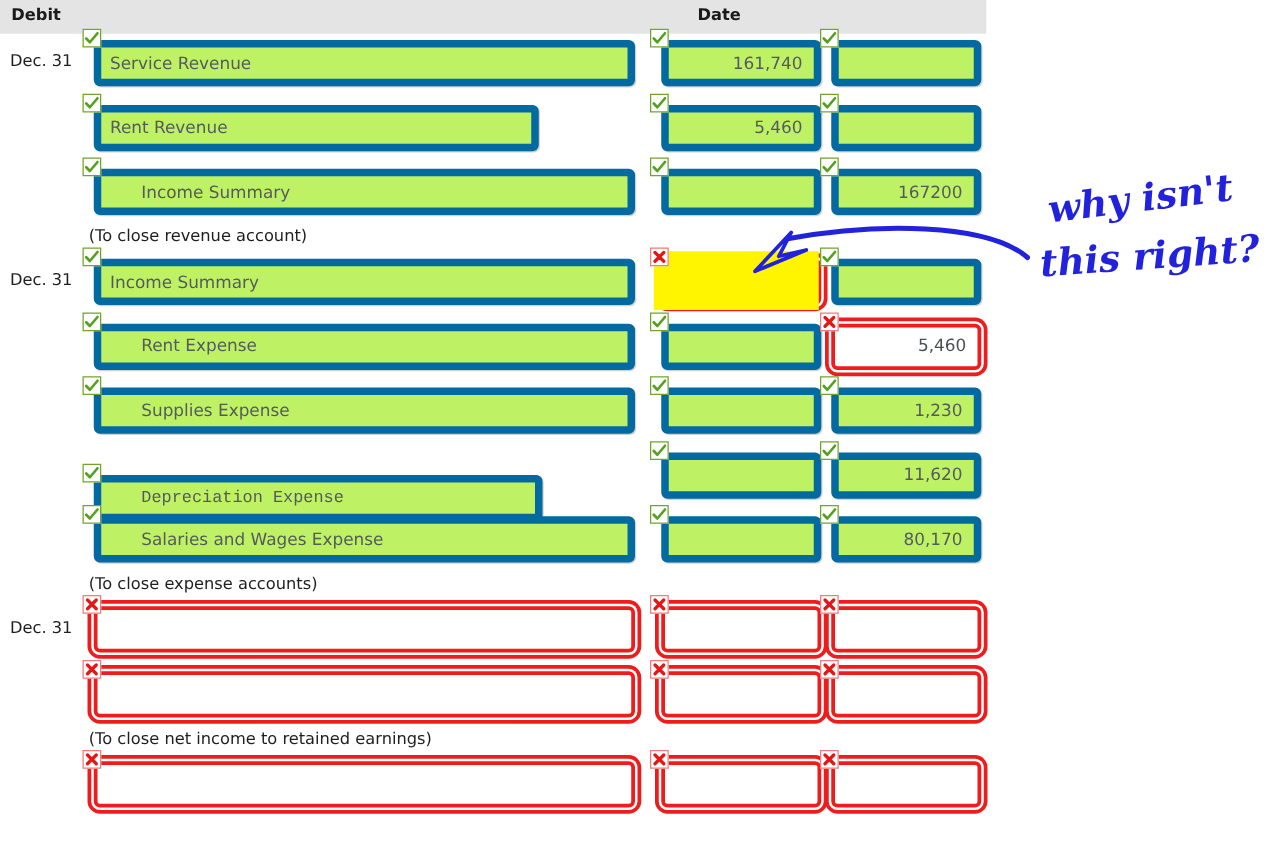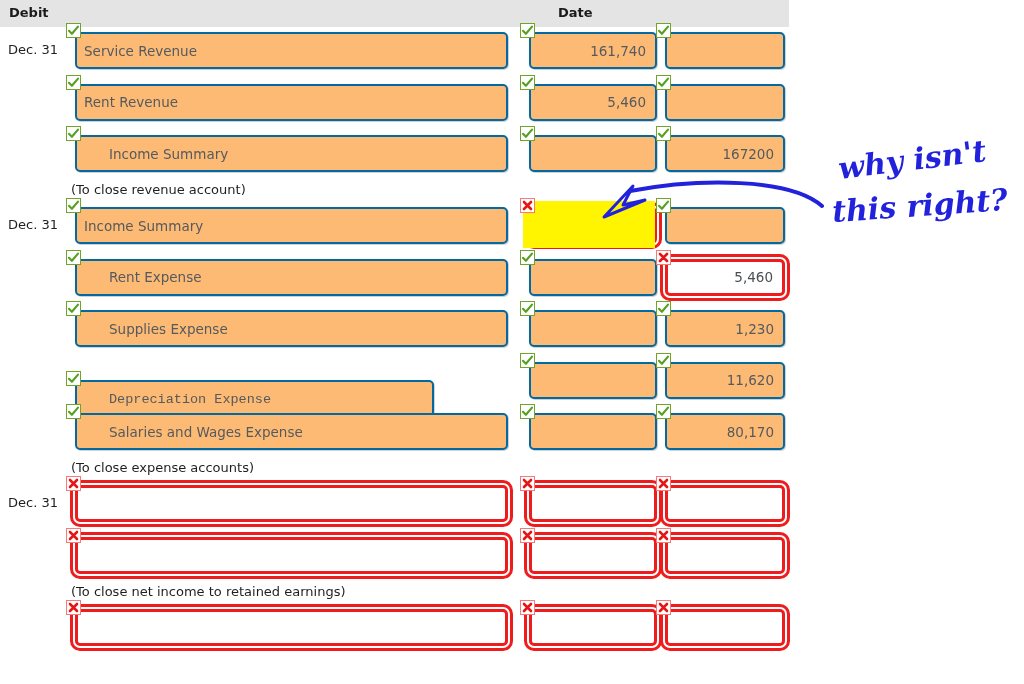--- a/index.html
+++ b/index.html
@@ -60,23 +60,23 @@
     box-sizing: border-box;
   }
 
   
   .fld {
     position: absolute;
     left: 0; top: 0;
     box-sizing: border-box;
     width: 100%;
     height: 100%;
-    border: 2px solid #0369a1;
+    border: 6px solid #0369a1;
     border-radius: 5px;
-    background: #fdba74;
+    background: #bef264;
     box-shadow: 1px 1px 0 rgba(0,0,0,0.18);
   }
   .fld .txt {
     position: absolute;
     font-size: 13.5px;
     color: #555a5e;
     white-space: nowrap;
     top: 50%;
     transform: translateY(-50%);
   }
@@ -164,21 +164,21 @@
       <div class="fw" style="left: 665px; top: 32px; width: 120px; height: 37px;">
         <div class="fld">
           <span class="txt right"></span>
         </div>
         <div class="marker ok" style="left: -9px; top: -9px;">
           <svg width="13" height="13" viewBox="0 0 13 13">
             <path d="M2 6.8 L4.9 9.8 L11 2.6" stroke="#55a01e" stroke-width="2.1" fill="none" stroke-linecap="round" stroke-linejoin="round"></path>
           </svg>
         </div>
       </div>
-      <div class="fw" style="left: 75px; top: 83.5px; width: 433px; height: 37px;">
+      <div class="fw" style="left: 75px; top: 83.5px; width: 356px; height: 37px;">
         <div class="fld">
           <span class="txt left">Rent Revenue</span>
         </div>
         <div class="marker ok" style="left: -9px; top: -9px;">
           <svg width="13" height="13" viewBox="0 0 13 13">
             <path d="M2 6.8 L4.9 9.8 L11 2.6" stroke="#55a01e" stroke-width="2.1" fill="none" stroke-linecap="round" stroke-linejoin="round"></path>
           </svg>
         </div>
       </div>
       <div class="fw" style="left: 529px; top: 83.5px; width: 128px; height: 37px;">

